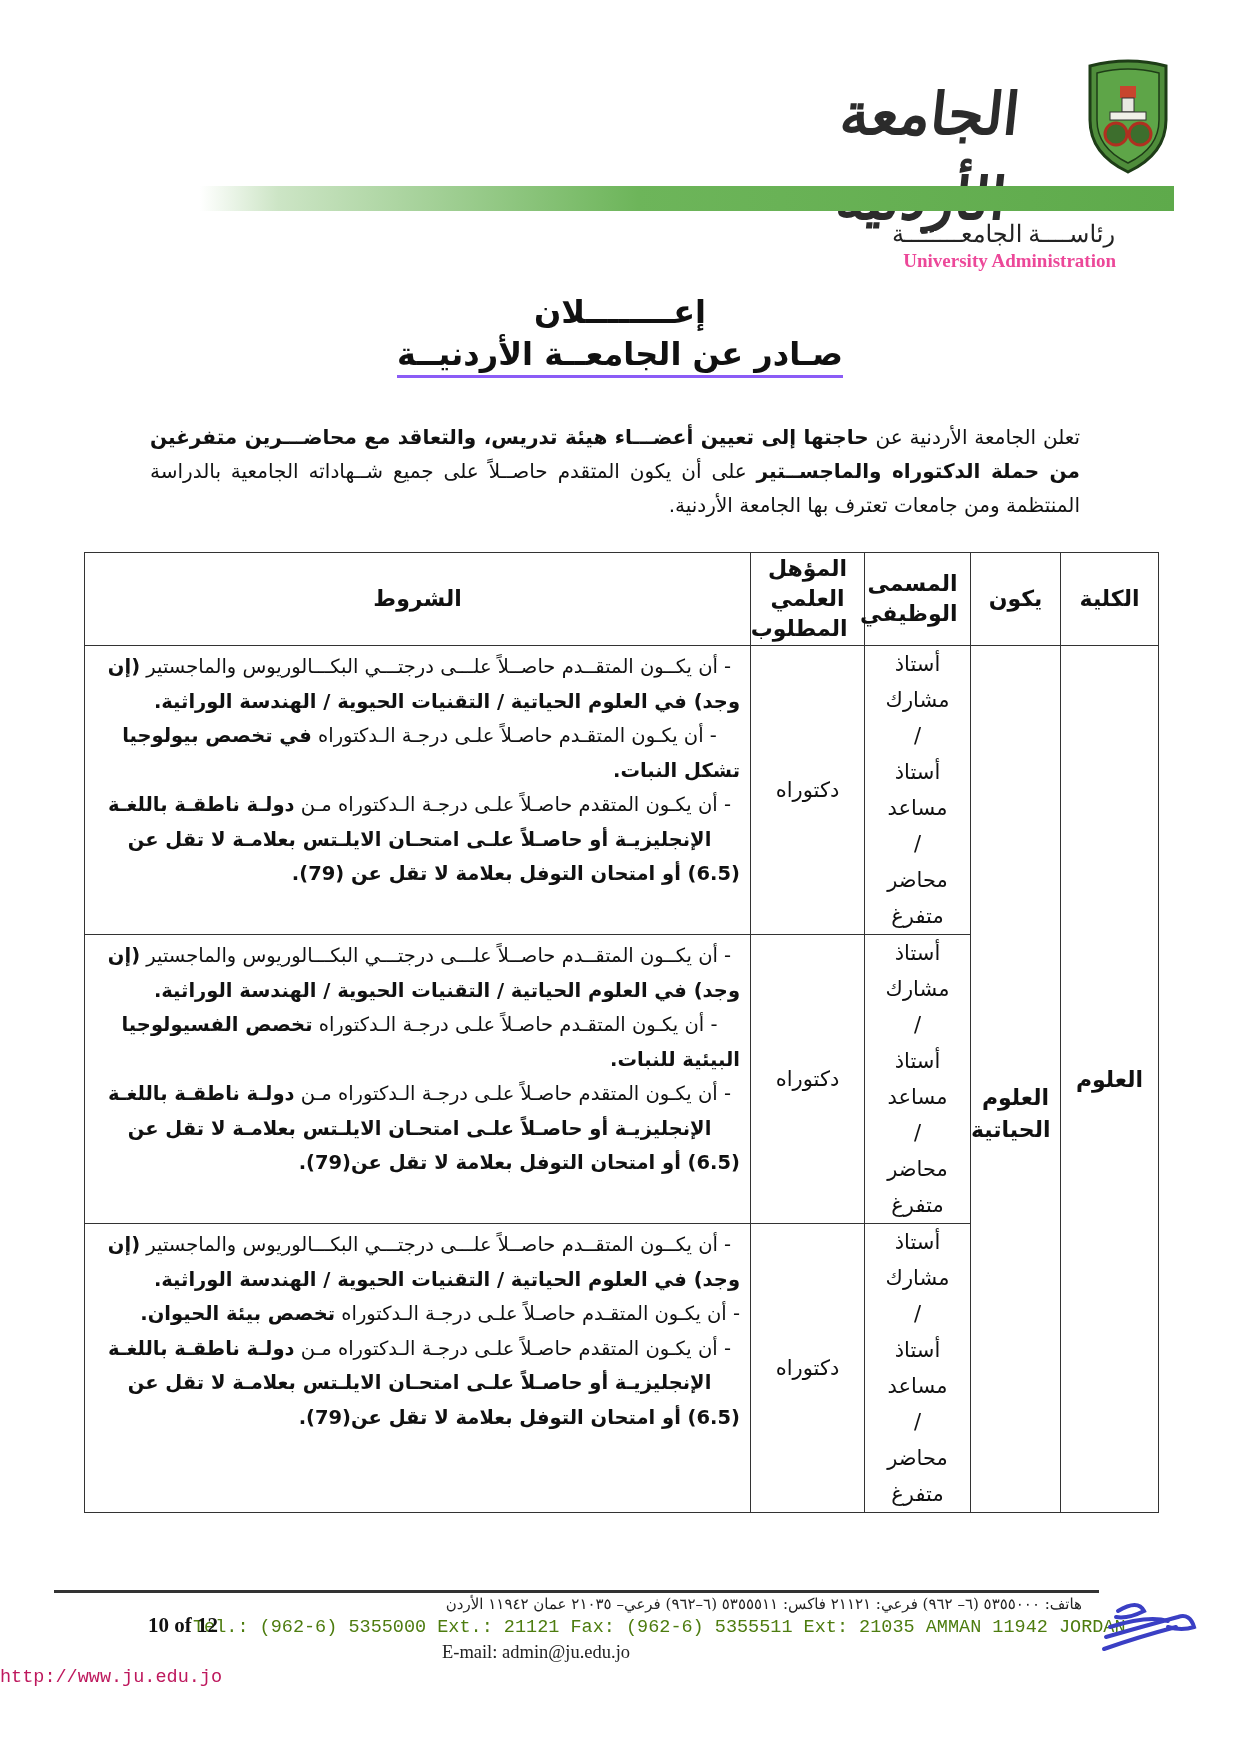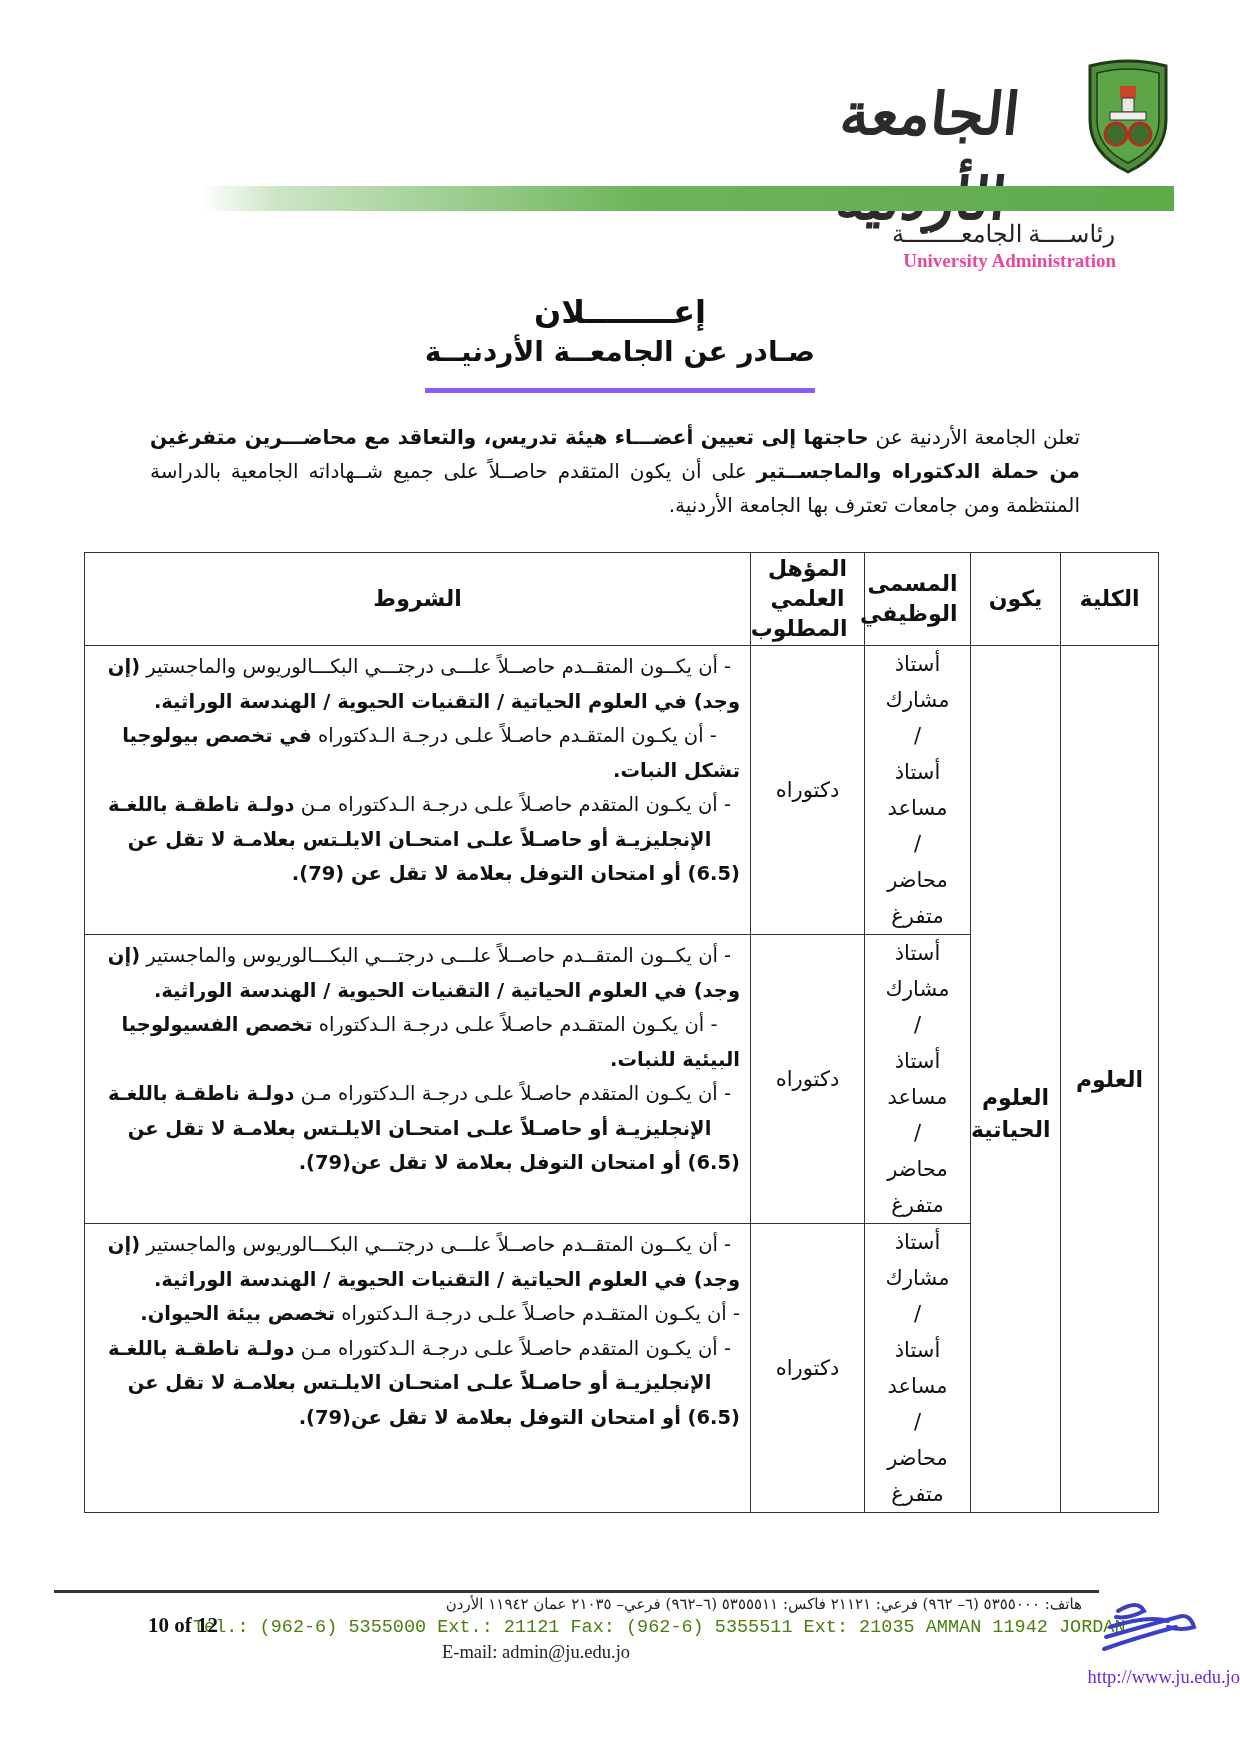--- a/index.html
+++ b/index.html
@@ -10,21 +10,21 @@
   .crest { left: 1084px; top: 58px; width: 88px; height: 118px; }
   .calli { left: 790px; top: 72px; width: 280px; height: 85px; font-family: "DejaVu Serif", serif; font-size: 58px; font-weight: bold; color: #2b2b2b; direction: rtl; text-align: center; line-height: 85px; letter-spacing: -2px; transform: skewX(-6deg); }
   .green-band { left: 200px; top: 186px; width: 974px; height: 25px; background: linear-gradient(to right, rgba(110,180,90,0) 0%, rgba(110,180,90,0.35) 8%, #6db55a 45%, #5eaa4b 100%); }
   .band-text { right: 66px; top: 185px; font-family: "Liberation Sans", sans-serif; font-size: 22px; color: #ffffff; letter-spacing: 0.5px; line-height: 27px; margin-top: 40px; }
   .admin-ar { right: 125px; top: 220px; font-family: Liberation Serif, serif; font-size: 24px; direction: rtl; color: #222; margin-left: 12px; }
   .admin-en { right: 124px; top: 250px; font-family: "Liberation Serif", serif; font-size: 19px; font-weight: bold; color: #ec4899; }
 
   
   .title1 { left: 0; width: 1240px; top: 293px; text-align: center; font-size: 32px; font-weight: bold; direction: rtl; }
   .title2 { left: 0; width: 1240px; top: 335px; text-align: center; direction: rtl; }
-  .title2 span { font-size: 28px; font-weight: bold; border-bottom: 5px solid #8b5cf6; padding-bottom: 20px; }
+  .title2 span { font-size: 32px; font-weight: bold; border-bottom: 3px solid #8b5cf6; padding-bottom: 2px; }
 
   
   .intro { left: 150px; width: 930px; top: 420px; direction: rtl; text-align: justify; font-size: 20px; line-height: 34px; text-align-last: right; }
   .intro b { font-weight: bold; }
 
   
   table.ads { position: absolute; left: 84px; top: 552px; width: 1075px; border-collapse: collapse; direction: rtl; table-layout: fixed; }
   table.ads td, table.ads th { border: 1.5px solid #333; vertical-align: middle; text-align: center; padding: 0; }
   table.ads th { font-size: 22px; font-weight: bold; height: 92px; line-height: 30px; }
   .col-fac { width: 98px; }
@@ -39,21 +39,21 @@
   .qual-cell { font-size: 21px; }
   .big-cell { font-size: 22px; font-weight: bold; line-height: 32px; }
   .fac-cell { font-size: 22px; font-weight: bold; }
 
   
   .foot-rule { left: 54px; top: 1590px; width: 1045px; height: 0; border-top: 3px solid #333; }
   .foot-ar { right: 158px; top: 1595px; font-family: "DejaVu Serif", serif; font-size: 15px; direction: rtl; color: #222; }
   .foot-en { left: 193px; top: 1617px; font-family: Liberation Mono, monospace; font-size: 18.5px; color: #4d7c0f; white-space: nowrap; }
   .page-num { left: 148px; top: 1613px; font-family: "Liberation Serif", serif; font-size: 21px; font-weight: bold; color: #111; }
   .foot-mail { left: 0; width: 1072px; top: 1642px; text-align: center; font-family: "Liberation Serif", serif; font-size: 18.5px; color: #222; }
-  .foot-url { left: 0; width: 1240px; top: 1667px; text-align: right; font-family: Liberation Serif, serif; font-size: 18.5px; color: #6d28d9; }
+  .foot-url { left: 0; width: 1240px; top: 1667px; text-align: left; font-family: Liberation Mono, monospace; font-size: 18.5px; color: #be185d; }
   .signature { left: 1098px; top: 1597px; width: 100px; height: 56px; }
 </style>
 </head>
 <body>
 
 <div class="abs crest">
   <svg width="88" height="118" viewBox="0 0 88 118">
     <path d="M6 8 Q44 -2 82 8 L82 62 Q82 96 44 114 Q6 96 6 62 Z" fill="#4f8d3b" stroke="#1e3d17" stroke-width="3"></path>
     <path d="M13 15 Q44 7 75 15 L75 62 Q75 90 44 105 Q13 90 13 62 Z" fill="#5ea548" stroke="#1e3d17" stroke-width="1.5"></path>
     <rect x="36" y="28" width="16" height="12" fill="#c8452e"></rect>

